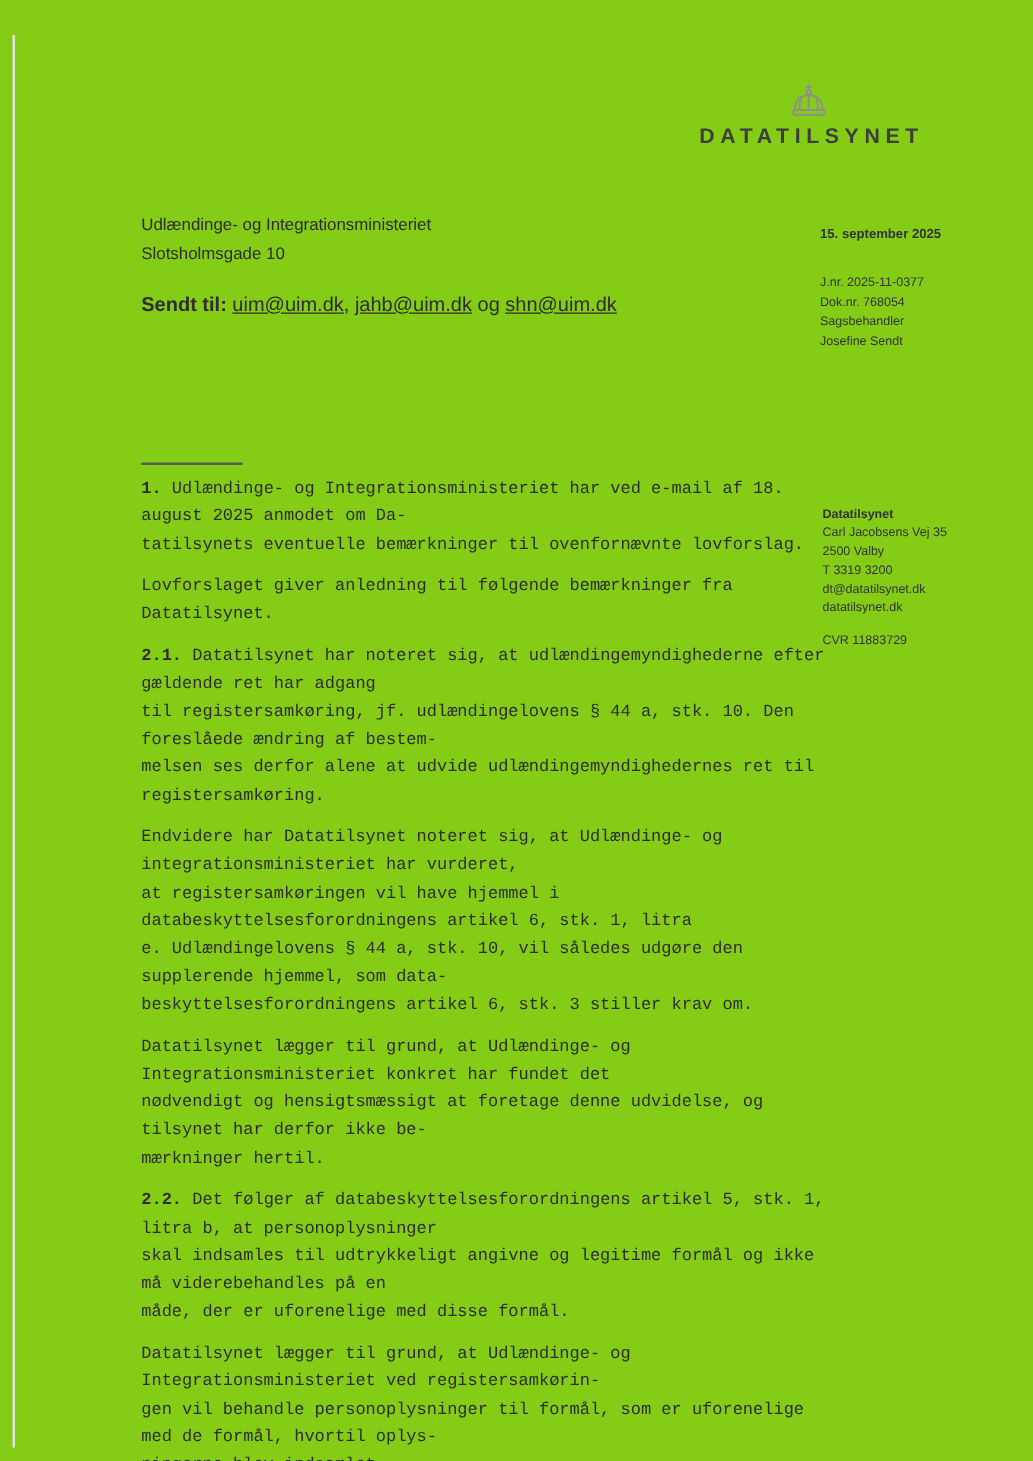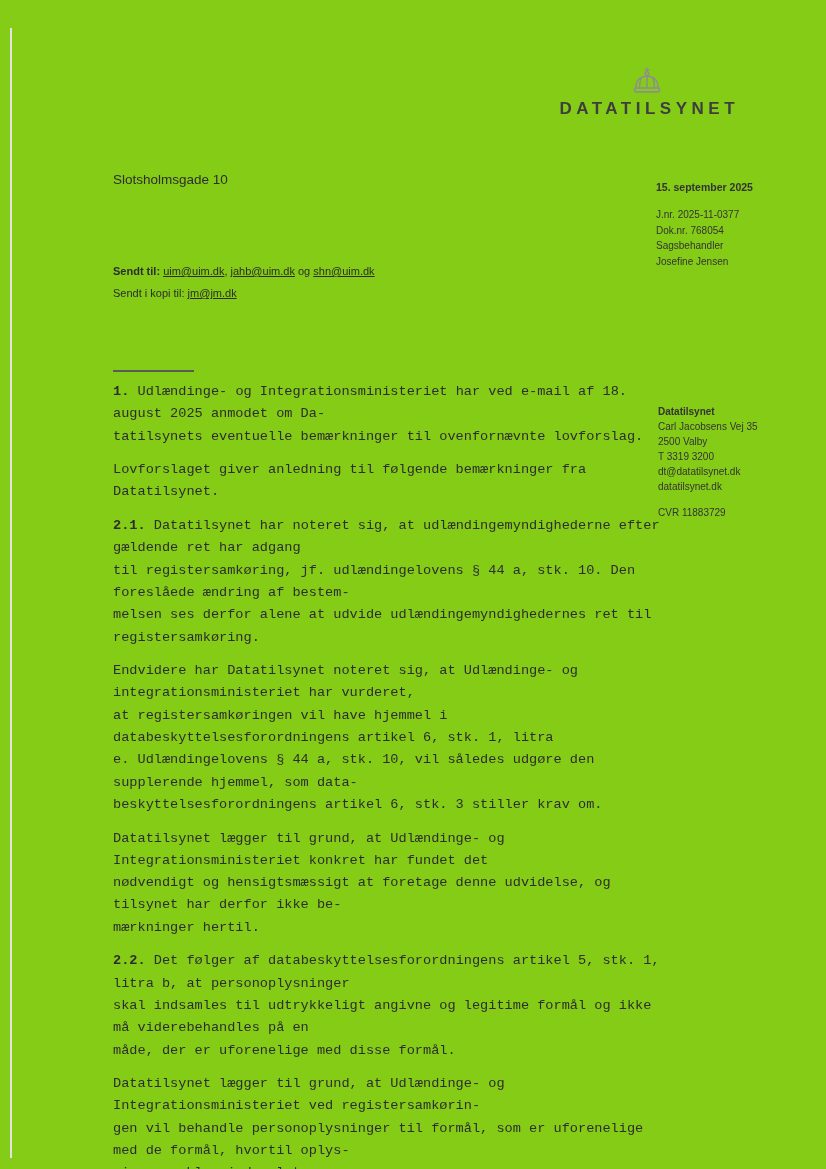--- a/index.html
+++ b/index.html
@@ -18,26 +18,26 @@
   }
   
   .logo{position:absolute;top:66px;right:69px;width:220px;text-align:center;}
   .logo svg{display:block;margin:0 auto 3px auto;}
   .logo-text{
     font-size:17px;font-weight:bold;letter-spacing:4.5px;margin-right:-4.5px;
     color:#3e3e3e;white-space:nowrap;
   }
   
   .recipient{position:absolute;left:113px;top:168px;font-size:13.5px;line-height:23px;}
-  .sent-block{position:absolute;left:113px;top:260px;font-size:11px;line-height:22px;}
+  .sent-block{position:absolute;left:113px;top:234px;font-size:16px;line-height:22px;}
   .b{font-weight:bold;}
   .email{text-decoration:underline;}
   
   .meta{position:absolute;left:656px;top:181px;font-size:10px;color:#333;}
-  .meta-date{font-weight:bold;font-size:10.5px;margin-bottom:14px;}
+  .meta-date{font-weight:bold;font-size:10.5px;margin-bottom:26px;}
   .meta-line{line-height:15.5px;}
   .sender{position:absolute;left:658px;top:404px;font-size:10px;line-height:15px;color:#333;}
   .sender-name{font-weight:bold;}
   .cvr{margin-top:11px;}
   
   .main{position:absolute;left:113px;top:370px;width:548px;font-size:13.6px;line-height:22.3px;}
   .rule{width:81px;height:2px;background:#5a5a5a;margin:0 0 9px 0;}
   .title{
     font-size:15.6px;line-height:24px;font-weight:bold;color:#2b2b2b;
     margin:0 0 14px 0;white-space:pre-line;width:560px;
@@ -63,34 +63,34 @@
         <path d="M18 9.5 v11"></path>
         <path d="M12.6 11 c-1.2 2.2-1.6 5.5-1.6 9.5"></path>
         <path d="M23.4 11 c1.2 2.2 1.6 5.5 1.6 9.5"></path>
         <rect x="6.2" y="20.7" width="23.6" height="3.6" rx="1.2"></rect>
       </g>
     </svg>
     <div class="logo-text">DATATILSYNET</div>
   </div>
 
   <div class="recipient">
+    <div>Udlændinge- og Integrationsministeriet</div>
     <div>Slotsholmsgade 10</div>
   </div>
 
   <div class="sent-block">
     <div><span class="b">Sendt til:</span> <span class="email">uim@uim.dk</span><span>, </span><span class="email">jahb@uim.dk</span><span> og </span><span class="email">shn@uim.dk</span></div>
-    <div><span>Sendt i kopi til:</span> <span class="email">jm@jm.dk</span></div>
   </div>
 
   <div class="meta">
     <div class="meta-date">15. september 2025</div>
     <div class="meta-line">J.nr. 2025-11-0377</div>
     <div class="meta-line">Dok.nr.  768054</div>
     <div class="meta-line">Sagsbehandler</div>
-    <div class="meta-line">Josefine Jensen</div>
+    <div class="meta-line">Josefine Sendt</div>
   </div>
 
   <div class="sender">
     <div class="sender-name">Datatilsynet</div>
     <div>Carl Jacobsens Vej 35</div>
     <div>2500 Valby</div>
     <div>T 3319 3200</div>
     <div>dt@datatilsynet.dk</div>
     <div>datatilsynet.dk</div>
     <div class="cvr">CVR 11883729</div>

